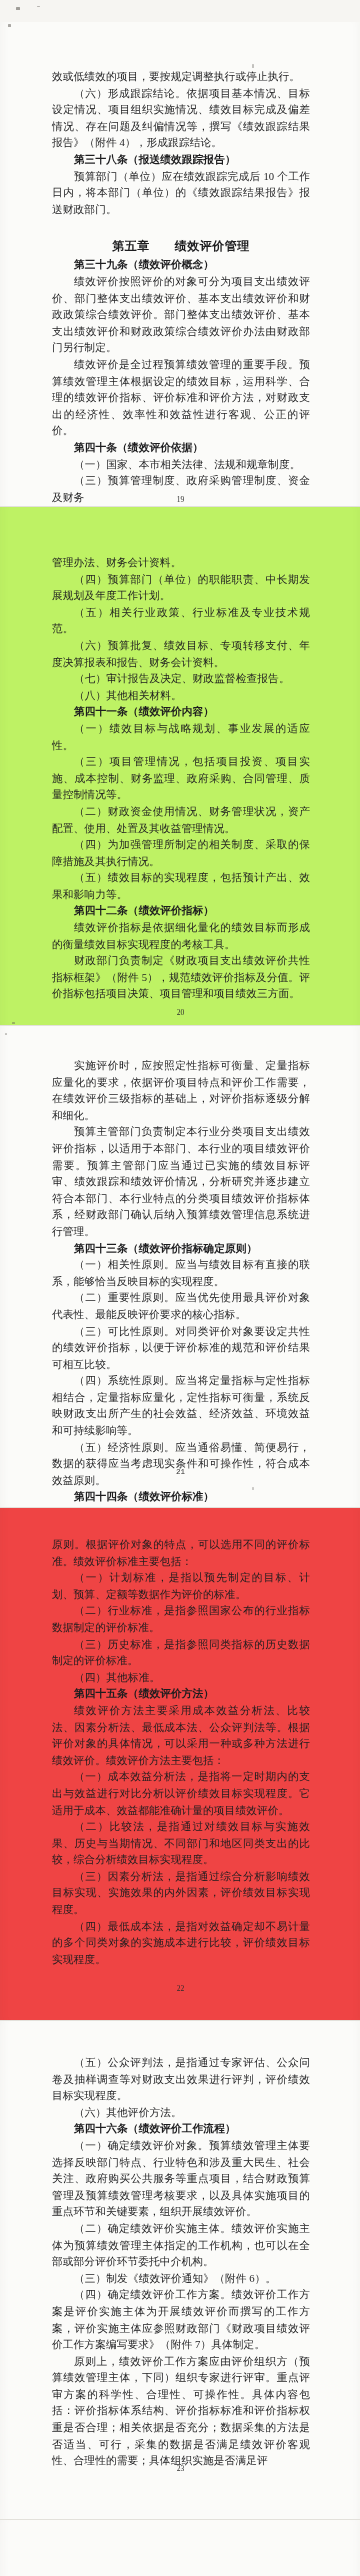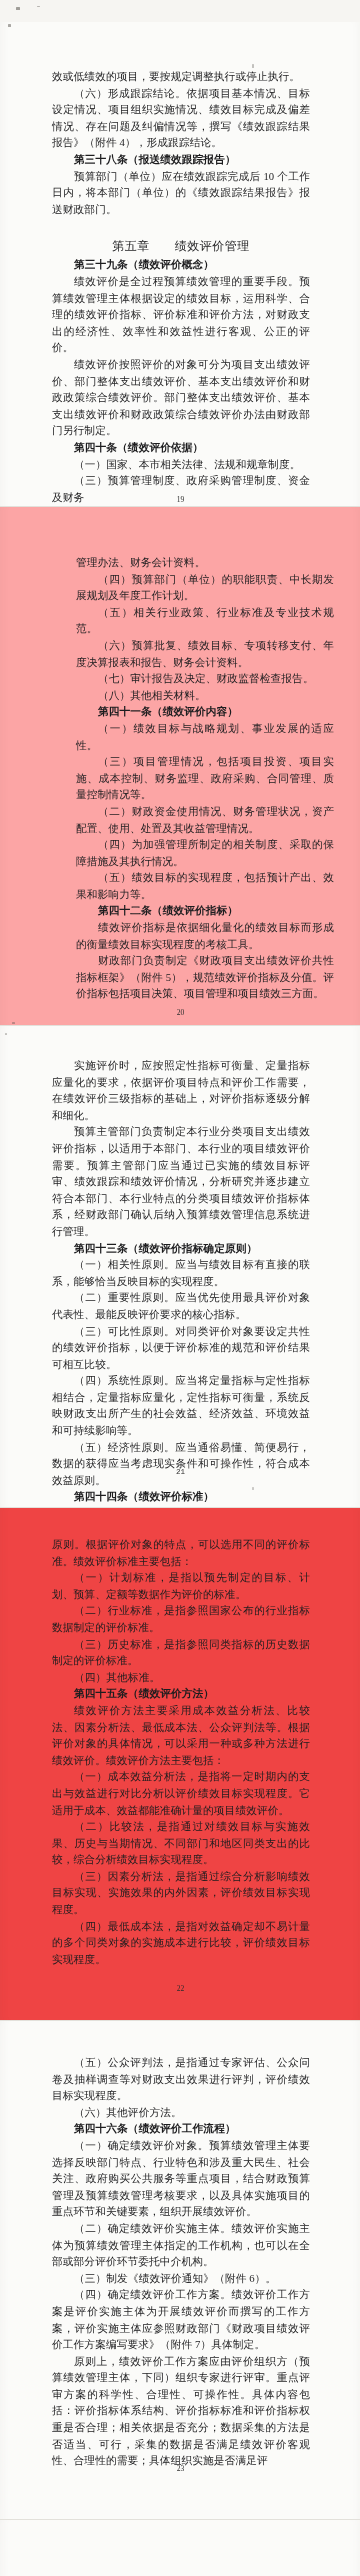--- a/index.html
+++ b/index.html
@@ -30,21 +30,21 @@
     line-height:16.6px;
     text-align:justify;
     letter-spacing:0.1px;
   }
   .para.ind,.heading{text-indent:2.05em;}
   .heading{font-weight:bold;text-align:left;}
   .chapter{
     margin:20.6px 0 1px 0;
     font-size:12px;
     line-height:17.5px;
-    font-weight:normal;
+    font-weight:bold;
     text-align:center;
     letter-spacing:0.5px;
   }
   .pagenum{
     position:absolute;left:0;right:0;
     text-align:center;
     font-size:7.5px;
     color:#2c2c2c;
     line-height:11.3px;
   }
@@ -55,29 +55,29 @@
 
 <div id="doc" style="background: rgb(246, 245, 242);">
     <section class="page" style="top: 0px; height: 506px; background: rgb(251, 251, 249); margin-top: 22px;">
       <div class="content" style="padding-top: 46px;">
         <p class="para">效或低绩效的项目，要按规定调整执行或停止执行。</p>
         <p class="para ind">（六）形成跟踪结论。依据项目基本情况、目标设定情况、项目组织实施情况、绩效目标完成及偏差情况、存在问题及纠偏情况等，撰写《绩效跟踪结果报告》（附件 4），形成跟踪结论。</p>
         <p class="heading">第三十八条（报送绩效跟踪报告）</p>
         <p class="para ind">预算部门（单位）应在绩效跟踪完成后 10 个工作日内，将本部门（单位）的《绩效跟踪结果报告》报送财政部门。</p>
         <p class="chapter">第五章　　绩效评价管理</p>
         <p class="heading">第三十九条（绩效评价概念）</p>
+        <p class="para ind">绩效评价按照评价的对象可分为项目支出绩效评价、部门整体支出绩效评价、基本支出绩效评价和财政政策综合绩效评价。部门整体支出绩效评价、基本支出绩效评价和财政政策综合绩效评价办法由财政部门另行制定。</p>
         <p class="para ind">绩效评价是全过程预算绩效管理的重要手段。预算绩效管理主体根据设定的绩效目标，运用科学、合理的绩效评价指标、评价标准和评价方法，对财政支出的经济性、效率性和效益性进行客观、公正的评价。</p>
-        <p class="para ind">绩效评价按照评价的对象可分为项目支出绩效评价、部门整体支出绩效评价、基本支出绩效评价和财政政策综合绩效评价。部门整体支出绩效评价、基本支出绩效评价和财政政策综合绩效评价办法由财政部门另行制定。</p>
         <p class="heading">第四十条（绩效评价依据）</p>
         <p class="para ind">（一）国家、本市相关法律、法规和规章制度。</p>
         <p class="para ind">（三）预算管理制度、政府采购管理制度、资金及财务</p>
       </div>
       <div class="pagenum" style="bottom: 23px;">19</div>
     </section>
-    <section class="page joined" style="top: 506px; height: 519px; background: #fca5a5; padding-left: 24px;">
+    <section class="page joined" style="top: 506px; height: 519px; background: #bef264;">
       <div class="content" style="padding-top: 47px;">
         <p class="para">管理办法、财务会计资料。</p>
         <p class="para ind">（四）预算部门（单位）的职能职责、中长期发展规划及年度工作计划。</p>
         <p class="para ind">（五）相关行业政策、行业标准及专业技术规范。</p>
         <p class="para ind">（六）预算批复、绩效目标、专项转移支付、年度决算报表和报告、财务会计资料。</p>
         <p class="para ind">（七）审计报告及决定、财政监督检查报告。</p>
         <p class="para ind">（八）其他相关材料。</p>
         <p class="heading">第四十一条（绩效评价内容）</p>
         <p class="para ind">（一）绩效目标与战略规划、事业发展的适应性。</p>
         <p class="para ind">（三）项目管理情况，包括项目投资、项目实施、成本控制、财务监理、政府采购、合同管理、质量控制情况等。</p>

